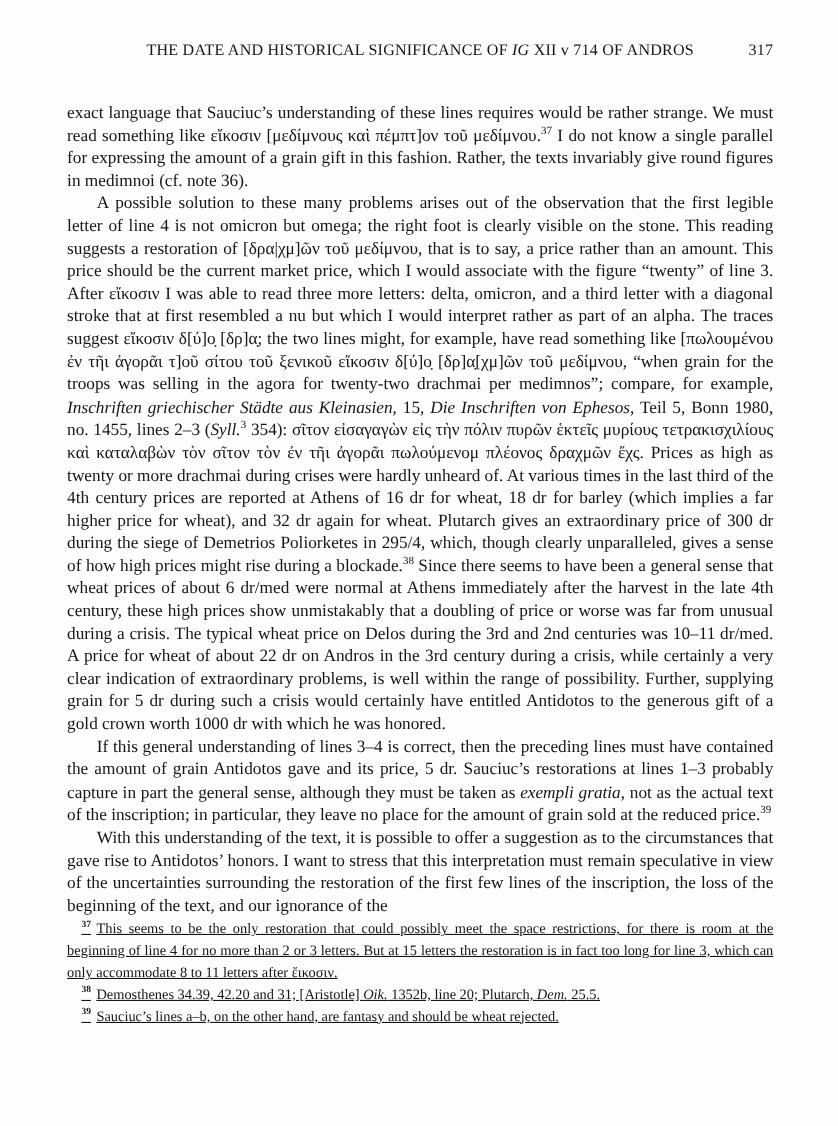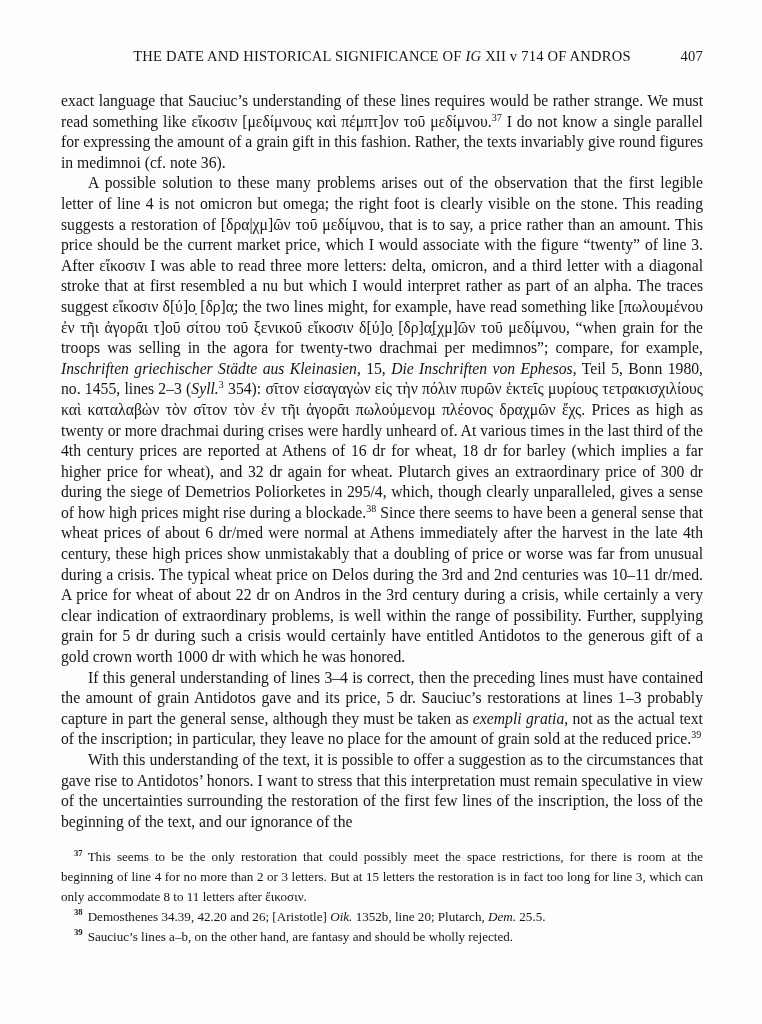--- a/index.html
+++ b/index.html
@@ -12,59 +12,59 @@
     width: 762px;
     height: 1024px;
     background: #fdfdfb;
     overflow: hidden;
     font-family: "Liberation Serif", "DejaVu Serif", serif;
     color: #151515;
   }
   .content {
     position: absolute;
     left: 61px;
-    top: 48px;
+    top: 38px;
     width: 642px;
   }
   .running-head {
     position: relative;
     text-align: center;
     font-size: 14.6px;
     letter-spacing: 0.2px;
     white-space: nowrap;
   }
   .page-number {
     position: absolute;
     right: 0;
     top: 0;
   }
   .body-text {
-    margin-top: 26px;
+    margin-top: 38px;
   }
   .para {
     margin: 0;
     text-align: justify;
     font-size: 15.7px;
     line-height: 20.6px;
   }
   .para.indent {
     text-indent: 27px;
   }
   .it {
     font-style: italic;
   }
   .sup {
     vertical-align: super;
     font-size: 0.64em;
     line-height: 0;
   }
   .footnotes {
-    margin-top: 15px;
     font-size: 13.1px;
     line-height: 19.8px;
+    text-decoration: underline;
   }
   .fn {
     margin: 0;
     text-align: justify;
     text-indent: 13px;
   }
   .fn-marker {
     font-weight: bold;
     vertical-align: super;
     font-size: 0.66em;
@@ -72,27 +72,27 @@
     margin-right: 5px;
   }
 </style>
 </head>
 <body>
 
 <div class="page">
   <div class="content">
     <div class="running-head">
       <span class="head-title"><span>THE DATE AND HISTORICAL SIGNIFICANCE OF </span><span class="it">IG</span><span> XII v 714 OF ANDROS</span></span>
-      <span class="page-number">407</span>
+      <span class="page-number">317</span>
     </div>
     <div class="body-text">
         <p class="para"><span>exact language that Sauciuc’s understanding of these lines requires would be rather strange. We must read something like εἴκοσιν [μεδίμνους καὶ πέμπτ]ον τοῦ μεδίμνου.</span><span class="sup">37</span><span> I do not know a single parallel for expressing the amount of a grain gift in this fashion. Rather, the texts invariably give round figures in medimnoi (cf. note 36).</span></p>
         <p class="para indent"><span>A possible solution to these many problems arises out of the observation that the first legible letter of line 4 is not omicron but omega; the right foot is clearly visible on the stone. This reading suggests a restoration of [δρα|χμ]ῶν τοῦ μεδίμνου, that is to say, a price rather than an amount. This price should be the current market price, which I would associate with the figure “twenty” of line 3. After εἴκοσιν I was able to read three more letters: delta, omicron, and a third letter with a diagonal stroke that at first resembled a nu but which I would interpret rather as part of an alpha. The traces suggest εἴκοσιν δ[ύ]ο̣ [δρ]α̣; the two lines might, for example, have read something like [πωλουμένου ἐν τῆι ἀγορᾶι τ]οῦ σίτου τοῦ ξενικοῦ εἴκοσιν δ[ύ]ο̣ [δρ]α̣[χμ]ῶν τοῦ μεδίμνου, “when grain for the troops was selling in the agora for twenty-two drachmai per medimnos”; compare, for example, </span><span class="it">Inschriften griechischer Städte aus Kleinasien</span><span>, 15, </span><span class="it">Die Inschriften von Ephesos</span><span>, Teil 5, Bonn 1980, no. 1455, lines 2–3 (</span><span class="it">Syll.</span><span class="sup">3</span><span> 354): σῖτον εἰσαγαγὼν εἰς τὴν πόλιν πυρῶν ἑκτεῖς μυρίους τετρακισχιλίους καὶ καταλαβὼν τὸν σῖτον τὸν ἐν τῆι ἀγορᾶι πωλούμενομ πλέονος δραχμῶν ἔχς. Prices as high as twenty or more drachmai during crises were hardly unheard of. At various times in the last third of the 4th century prices are reported at Athens of 16 dr for wheat, 18 dr for barley (which implies a far higher price for wheat), and 32 dr again for wheat. Plutarch gives an extraordinary price of 300 dr during the siege of Demetrios Poliorketes in 295/4, which, though clearly unparalleled, gives a sense of how high prices might rise during a blockade.</span><span class="sup">38</span><span> Since there seems to have been a general sense that wheat prices of about 6 dr/med were normal at Athens immediately after the harvest in the late 4th century, these high prices show unmistakably that a doubling of price or worse was far from unusual during a crisis. The typical wheat price on Delos during the 3rd and 2nd centuries was 10–11 dr/med. A price for wheat of about 22 dr on Andros in the 3rd century during a crisis, while certainly a very clear indication of extraordinary problems, is well within the range of possibility. Further, supplying grain for 5 dr during such a crisis would certainly have entitled Antidotos to the generous gift of a gold crown worth 1000 dr with which he was honored.</span></p>
         <p class="para indent"><span>If this general understanding of lines 3–4 is correct, then the preceding lines must have contained the amount of grain Antidotos gave and its price, 5 dr. Sauciuc’s restorations at lines 1–3 probably capture in part the general sense, although they must be taken as </span><span class="it">exempli gratia</span><span>, not as the actual text of the inscription; in particular, they leave no place for the amount of grain sold at the reduced price.</span><span class="sup">39</span></p>
         <p class="para indent"><span>With this understanding of the text, it is possible to offer a suggestion as to the circumstances that gave rise to Antidotos’ honors. I want to stress that this interpretation must remain speculative in view of the uncertainties surrounding the restoration of the first few lines of the inscription, the loss of the beginning of the text, and our ignorance of the</span></p>
       </div>
     <div class="footnotes">
         <p class="fn"><span class="fn-marker">37</span><span>This seems to be the only restoration that could possibly meet the space restrictions, for there is room at the beginning of line 4 for no more than 2 or 3 letters. But at 15 letters the restoration is in fact too long for line 3, which can only accommodate 8 to 11 letters after ἔικοσιν.</span></p>
-        <p class="fn"><span class="fn-marker">38</span><span>Demosthenes 34.39, 42.20 and 26; [Aristotle] </span><span class="it">Oik.</span><span> 1352b, line 20; Plutarch, </span><span class="it">Dem.</span><span> 25.5.</span></p>
-        <p class="fn"><span class="fn-marker">39</span><span>Sauciuc’s lines a–b, on the other hand, are fantasy and should be wholly rejected.</span></p>
+        <p class="fn"><span class="fn-marker">38</span><span>Demosthenes 34.39, 42.20 and 31; [Aristotle] </span><span class="it">Oik.</span><span> 1352b, line 20; Plutarch, </span><span class="it">Dem.</span><span> 25.5.</span></p>
+        <p class="fn"><span class="fn-marker">39</span><span>Sauciuc’s lines a–b, on the other hand, are fantasy and should be wheat rejected.</span></p>
       </div>
   </div>
 </div>
 
 </body></html>

